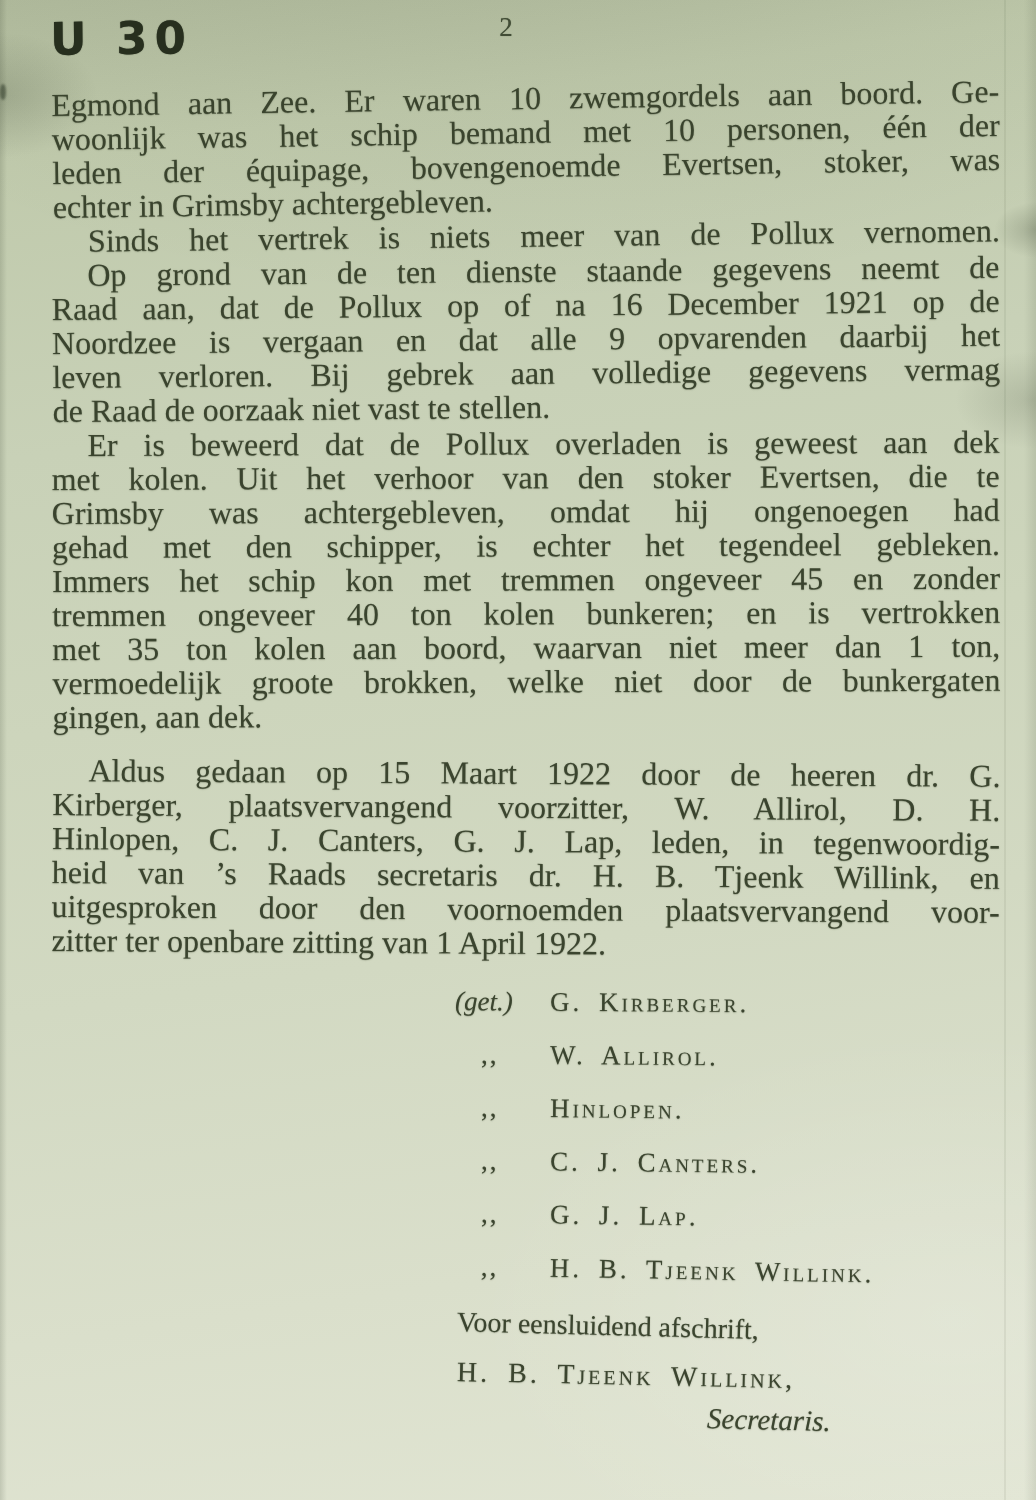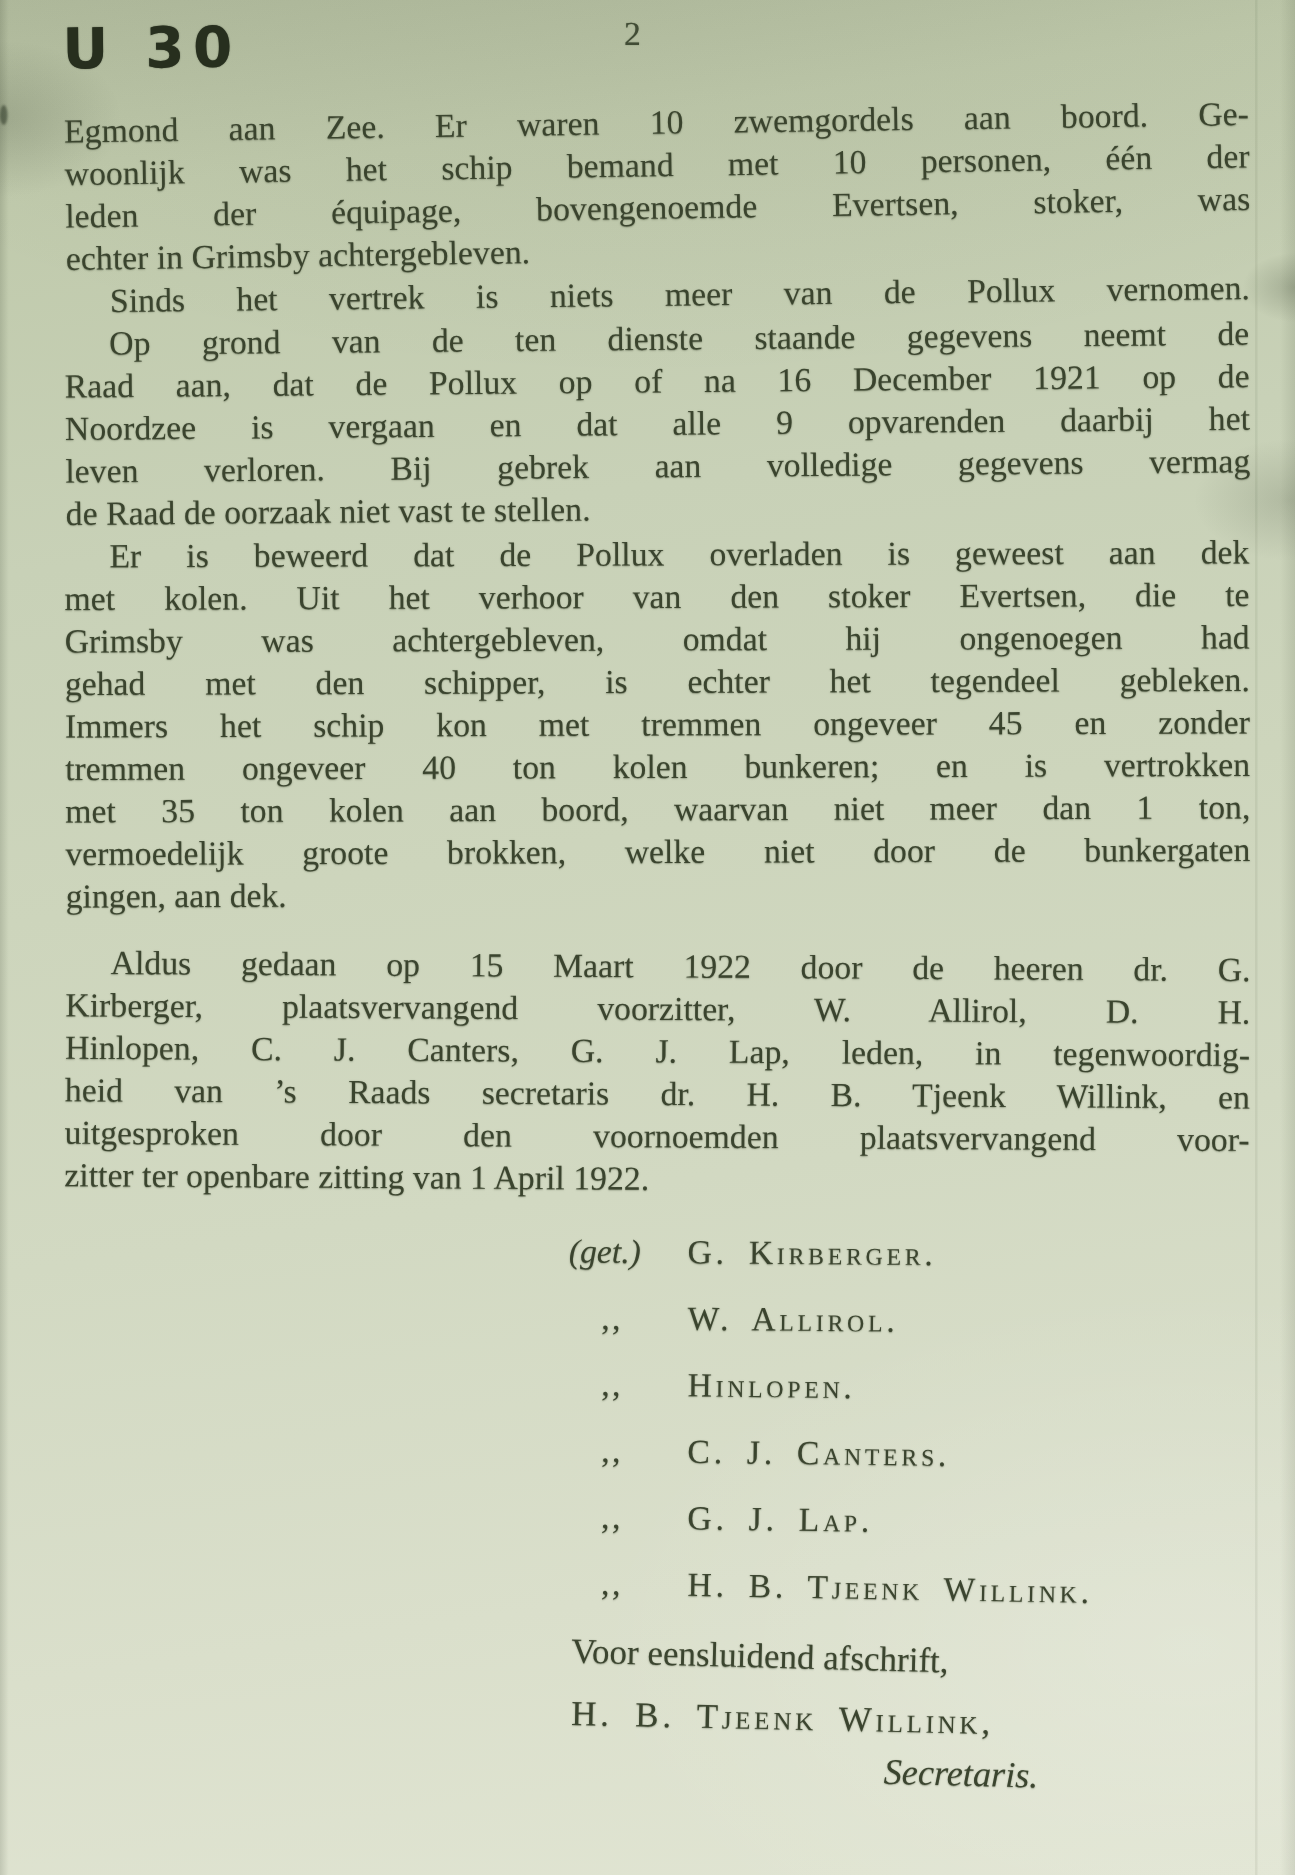--- a/index.html
+++ b/index.html
@@ -40,21 +40,21 @@
   }
   .pagenum{
     position:absolute;top:12px;left:0;width:1036px;
     text-align:center;font-size:27px;color:#414c35;
     transform:translateX(-12px);
     text-shadow:0 0 1px rgba(65,76,53,.6);
   }
 
   .body{
     position:absolute;left:52px;top:88px;width:948px;
-    font-size:27px;line-height:34px;
+    font-size:32px;line-height:34px;
     text-shadow:0 0.5px 1.2px rgba(56,66,44,.55);
   }
   .para{margin:0;transform-origin:0 50%;}
   .para.gap{margin-top:19px;}
   .para:nth-child(1){transform:rotate(-0.85deg);}
   .para:nth-child(2){transform:rotate(-0.65deg);}
   .para:nth-child(3){transform:rotate(-0.5deg);}
   .para:nth-child(4){transform:rotate(-0.2deg);}
   .para:nth-child(5){transform:rotate(0.35deg);}
   .line{text-align:justify;text-align-last:left;}

